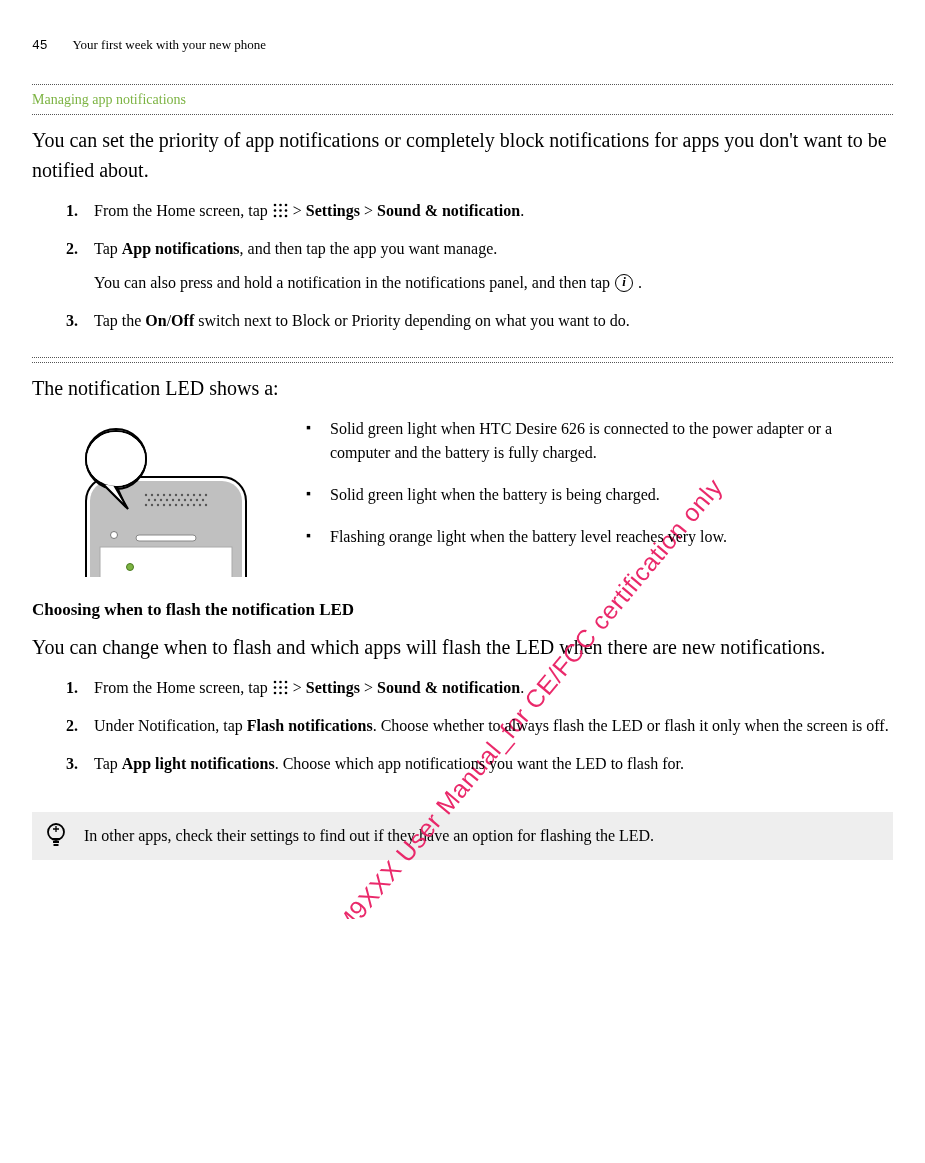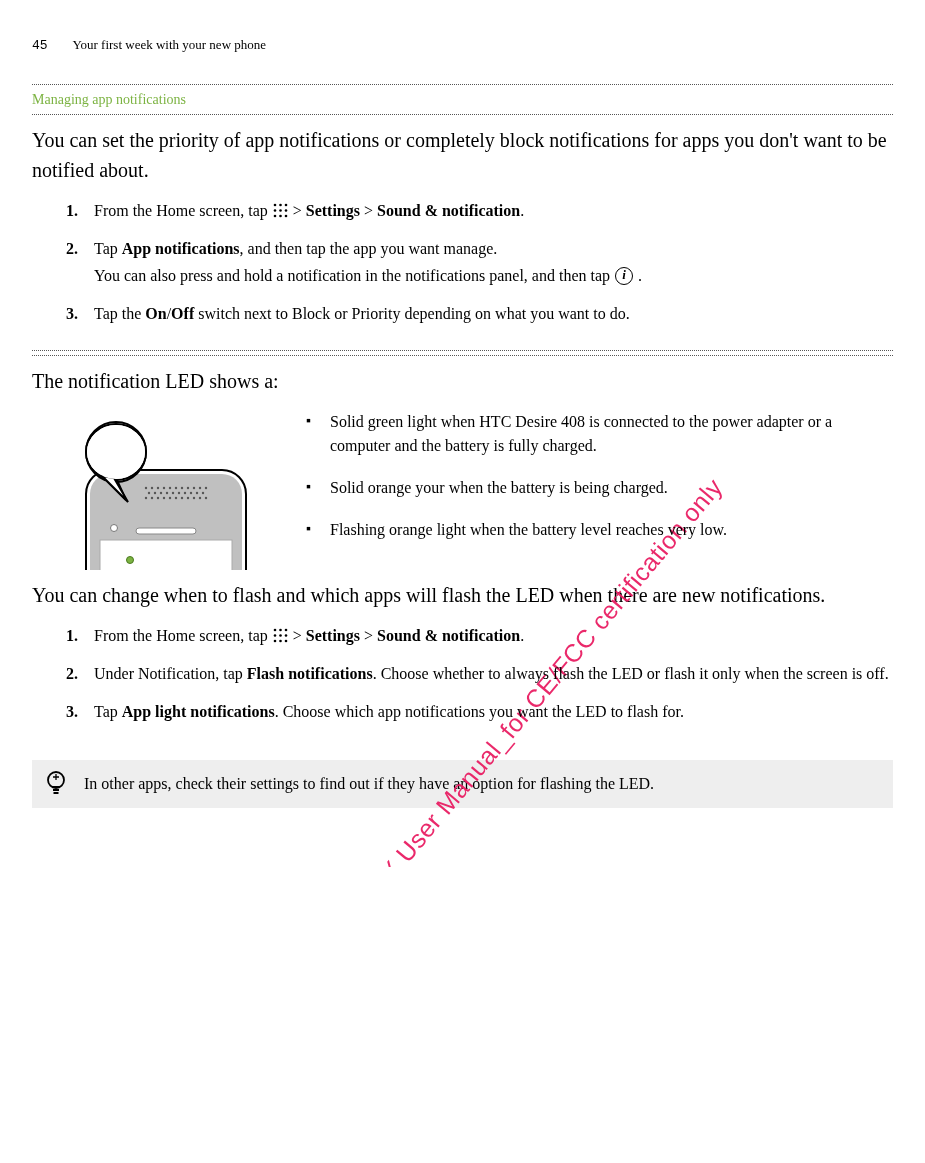--- a/index.html
+++ b/index.html
@@ -57,21 +57,21 @@
     }
     ol.steps > li::before {
       content: counter(step) ".";
       position: absolute;
       left: 0;
       top: 0;
       font-weight: bold;
       font-family: Georgia, serif;
     }
     ol.steps > li .substep {
-      margin-top: 3px;
+      margin-top: 10px;
     }
     .bold {
       font-weight: bold;
     }
     .apps-icon {
       display: inline-block;
       width: 15px;
       height: 15px;
       vertical-align: -2px;
       position: relative;
@@ -266,26 +266,27 @@
 
         <circle cx="64" cy="150" r="3.5" fill="#7cb342" stroke="#4a7a20"></circle>
 
         <path d="M20,42 a30,30 0 1,1 60,0 a30,30 0 1,1 -60,0 M50,68 L60,90 L40,70 Z" fill="#fff" stroke="#000" stroke-width="2"></path>
         <ellipse cx="50" cy="42" rx="30" ry="28" fill="#fff" stroke="#000" stroke-width="2"></ellipse>
         <path d="M48,68 L62,92 L36,66 Z" fill="#fff" stroke="#000" stroke-width="2"></path>
         <ellipse cx="50" cy="42" rx="29" ry="27" fill="#fff"></ellipse>
       </svg>
     </div>
     <ul class="led-list">
-      <li>Solid green light when HTC Desire 408 is connected to the power adapter or a computer and the battery is fully charged.</li>
-      <li>Solid orange your when the battery is being charged.</li>
+      <li>Solid green light when HTC Desire 626 is connected to the power adapter or a computer and the battery is fully charged.</li>
+      <li>Solid green light when the battery is being charged.</li>
       <li>Flashing orange light when the battery level reaches very low.</li>
     </ul>
   </div>
 
+  <div class="subsection-title">Choosing when to flash the notification LED</div>
   <p class="para">You can change when to flash and which apps will flash the LED when there are new notifications.</p>
 
   <ol class="steps">
     <li>
       <span>From the Home screen, tap </span><span class="apps-icon"><svg width="15" height="15" viewBox="0 0 15 15">
             <g fill="#000">
               <circle cx="2" cy="2" r="1.3"></circle>
               <circle cx="7.5" cy="2" r="1.3"></circle>
               <circle cx="13" cy="2" r="1.3"></circle>
               <circle cx="2" cy="7.5" r="1.3"></circle>

